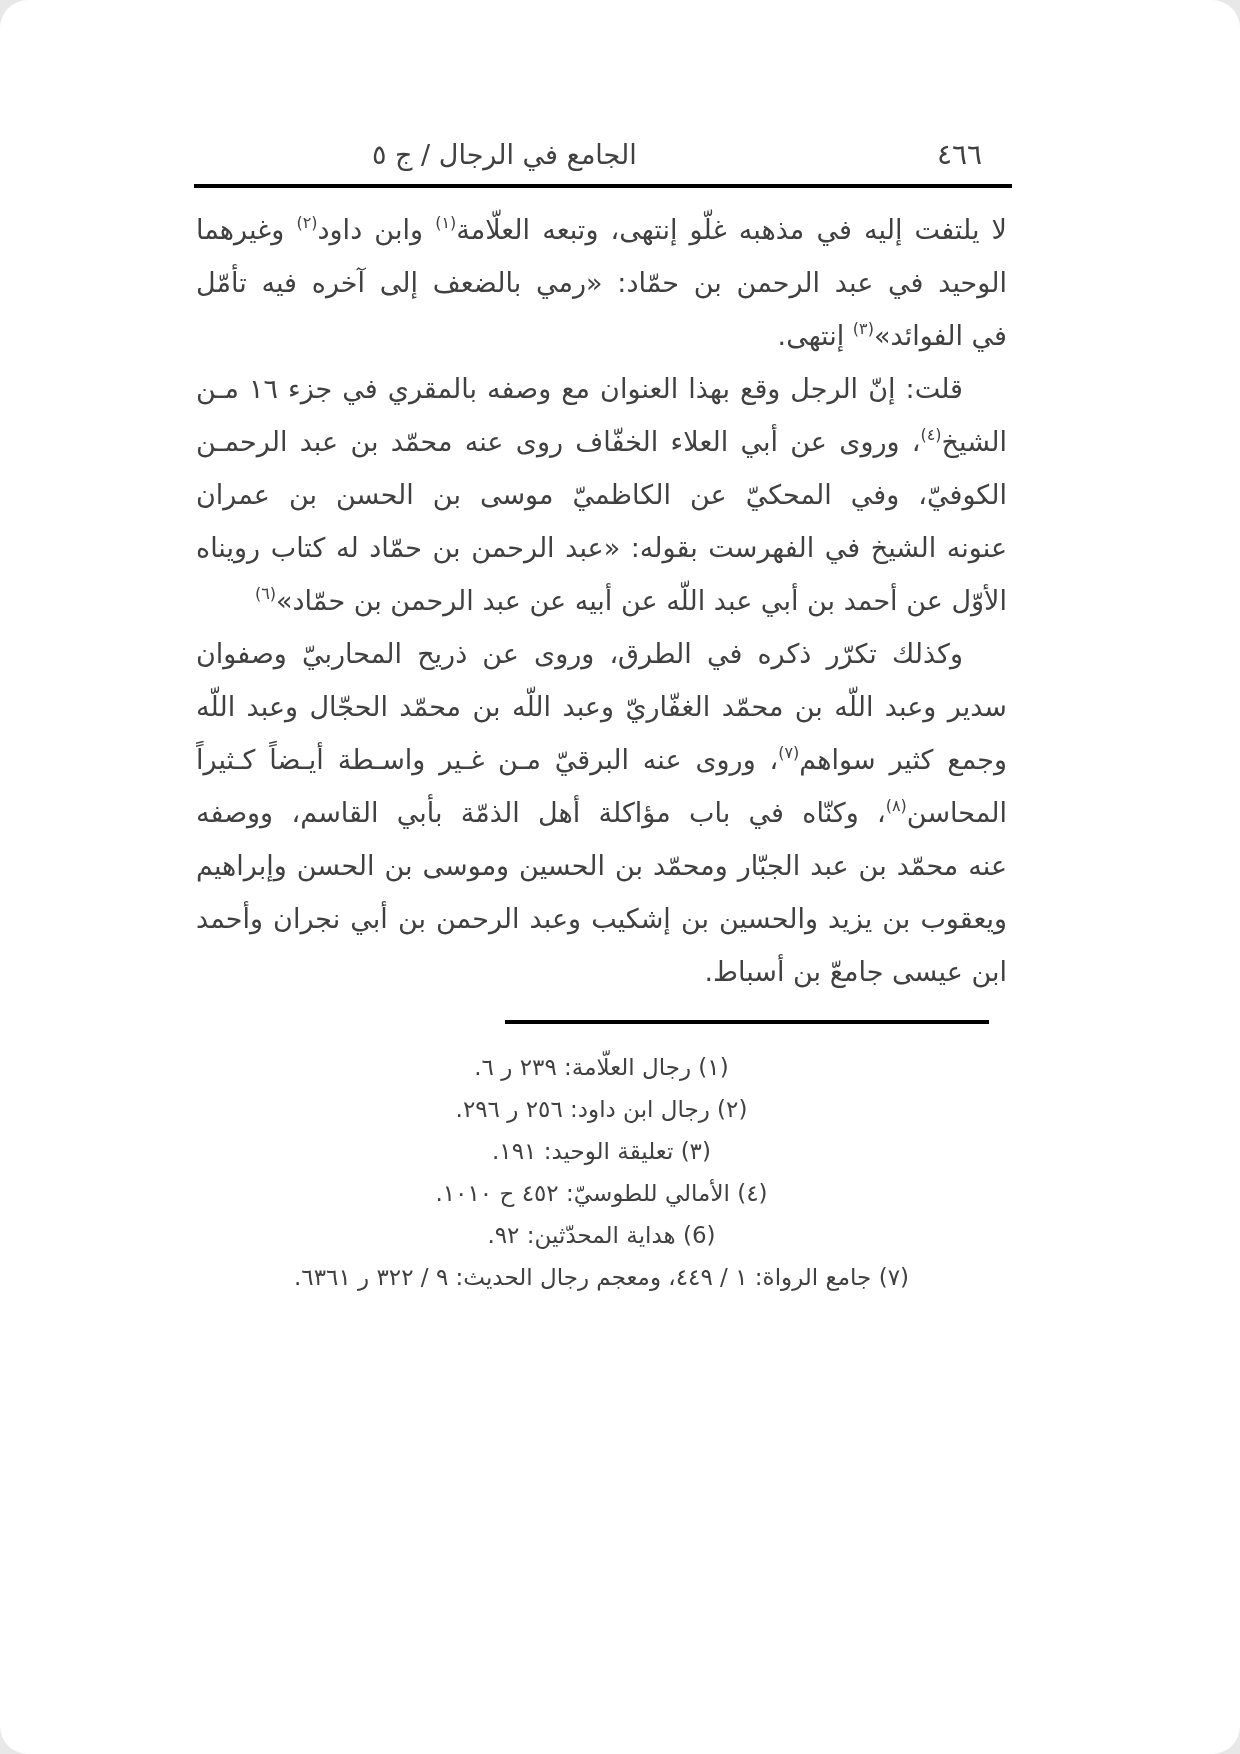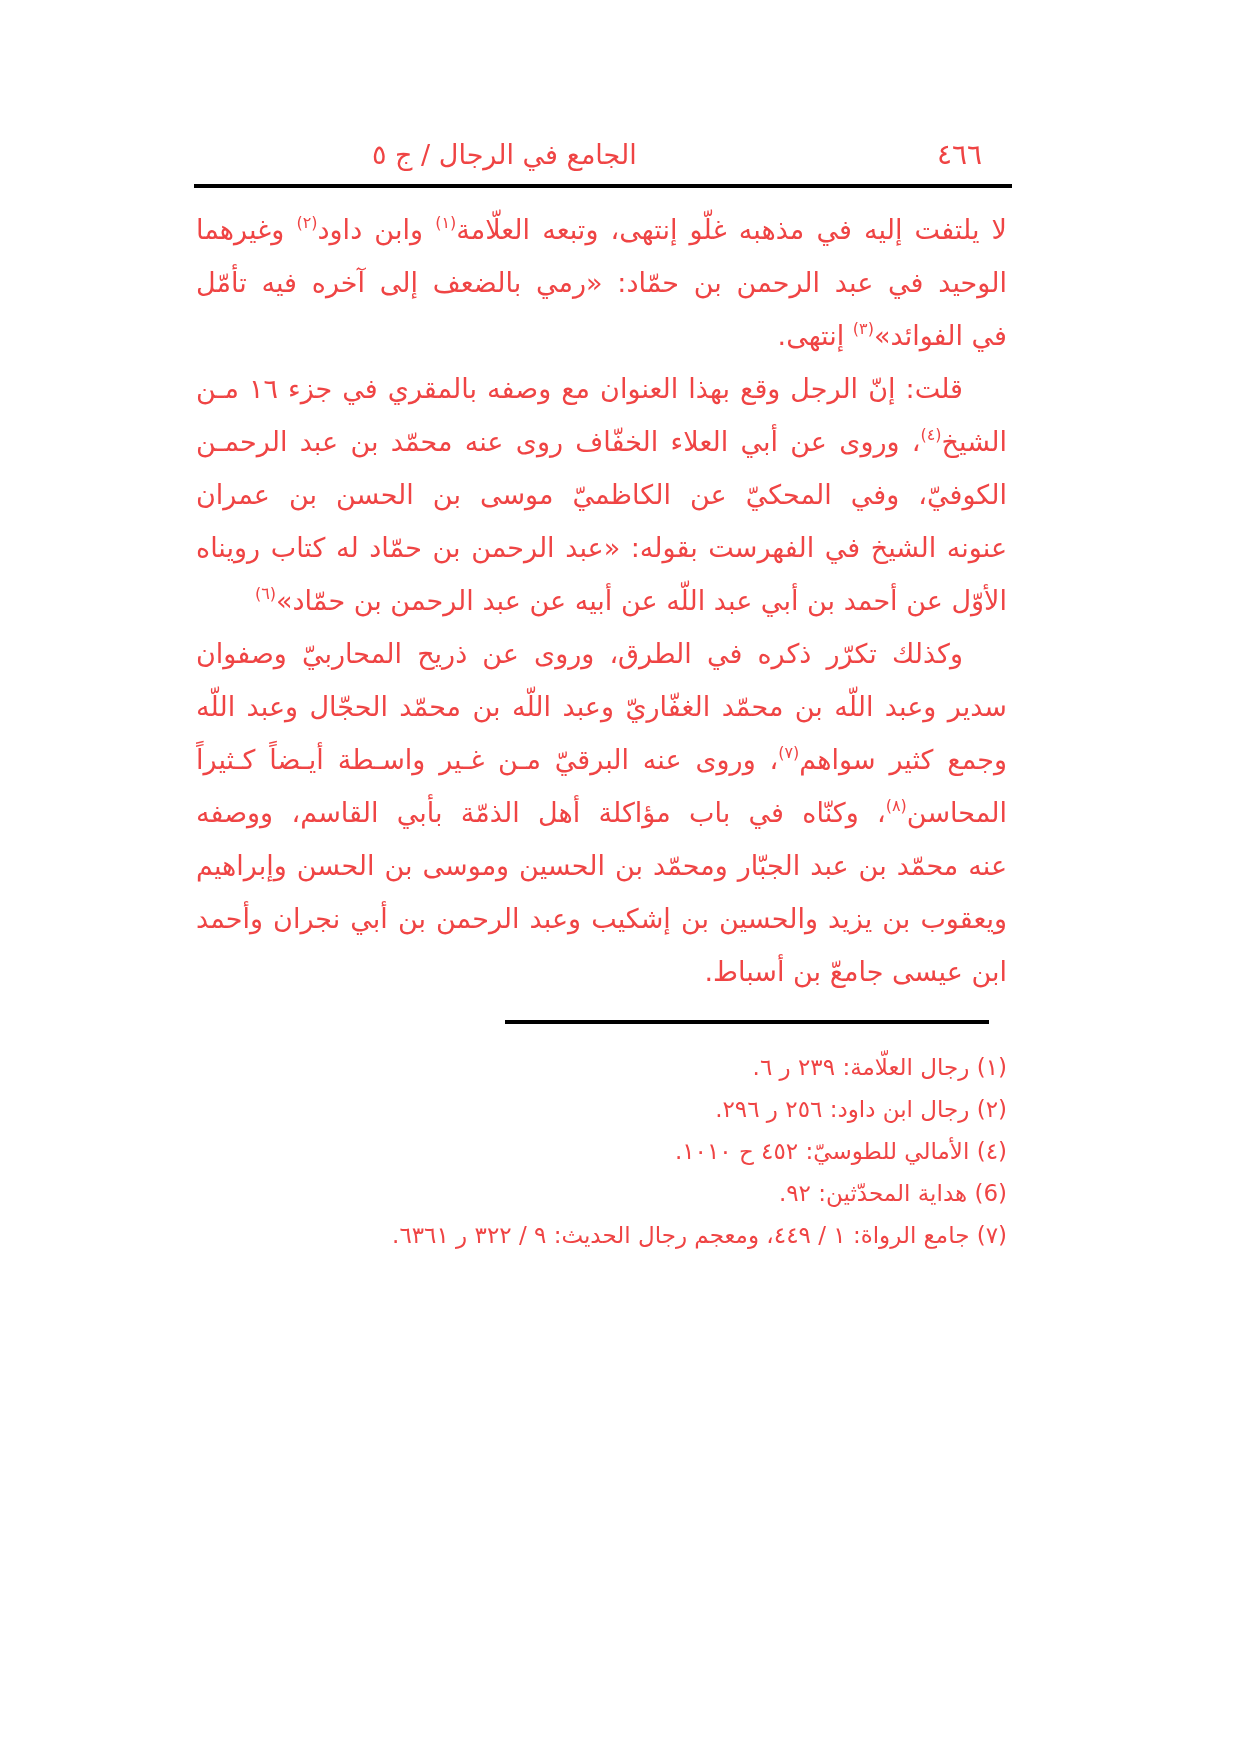--- a/index.html
+++ b/index.html
@@ -1,24 +1,25 @@
 <!DOCTYPE html>
 <html lang="ar" dir="rtl"><head>
 <meta charset="utf-8">
 <style>
   html,body{margin:0;padding:0;background:#e8e8e8;}
   .page{
     position:relative;
     width:1240px;height:1754px;
     margin:0 auto;
     background:#ffffff;
-    color:#ef4444;
+    color:#404040;
     font-family:"DejaVu Sans",sans-serif;
     direction:rtl;
     overflow:hidden;
+    border-radius:28px;
   }
   .header-title{
     position:absolute;top:133px;left:372px;
     font-size:27px;line-height:44px;
     white-space:nowrap;direction:rtl;
   }
   .page-num{
     position:absolute;top:133px;right:258px;
     font-size:28px;line-height:44px;
     white-space:nowrap;
@@ -49,21 +50,21 @@
     position:absolute;top:1020px;right:251px;
     width:484px;height:4px;background:#000;
   }
   .footnotes{
     position:absolute;top:1046px;right:233px;
     width:811px;direction:rtl;
   }
   .footnote{
     height:42px;line-height:42px;
     font-size:23px;
-    text-align:right;
+    text-align:center;
     white-space:nowrap;
     overflow:hidden;
   }
 </style>
 </head>
 <body>
 
 <div class="page">
   <div class="header-title">الجامع في الرجال / ج ٥</div>
   <div class="page-num">٤٦٦</div>
@@ -85,17 +86,18 @@
       <div class="body-line justify">عنه محمّد بن عبد الجبّار ومحمّد بن الحسين وموسى بن الحسن وإبراهيم بن هـاشم</div>
       <div class="body-line justify">ويعقوب بن يزيد والحسين بن إشكيب وعبد الرحمن بن أبي نجران وأحمد بن محمّد</div>
       <div class="body-line">ابن عيسى جامعّ بن أسباط.</div>
     </div>
 
   <div class="fn-separator"></div>
 
   <div class="footnotes">
       <div class="footnote">(١) رجال العلّامة: ٢٣٩ ر ٦.</div>
       <div class="footnote">(٢) رجال ابن داود: ٢٥٦ ر ٢٩٦.</div>
+      <div class="footnote">(٣) تعليقة الوحيد: ١٩١.</div>
       <div class="footnote">(٤) الأمالي للطوسيّ: ٤٥٢ ح ١٠١٠.</div>
       <div class="footnote">(6) هداية المحدّثين: ٩٢.</div>
       <div class="footnote">(٧) جامع الرواة: ١ / ٤٤٩، ومعجم رجال الحديث: ٩ / ٣٢٢ ر ٦٣٦١.</div>
     </div>
 </div>
 
 </body></html>

